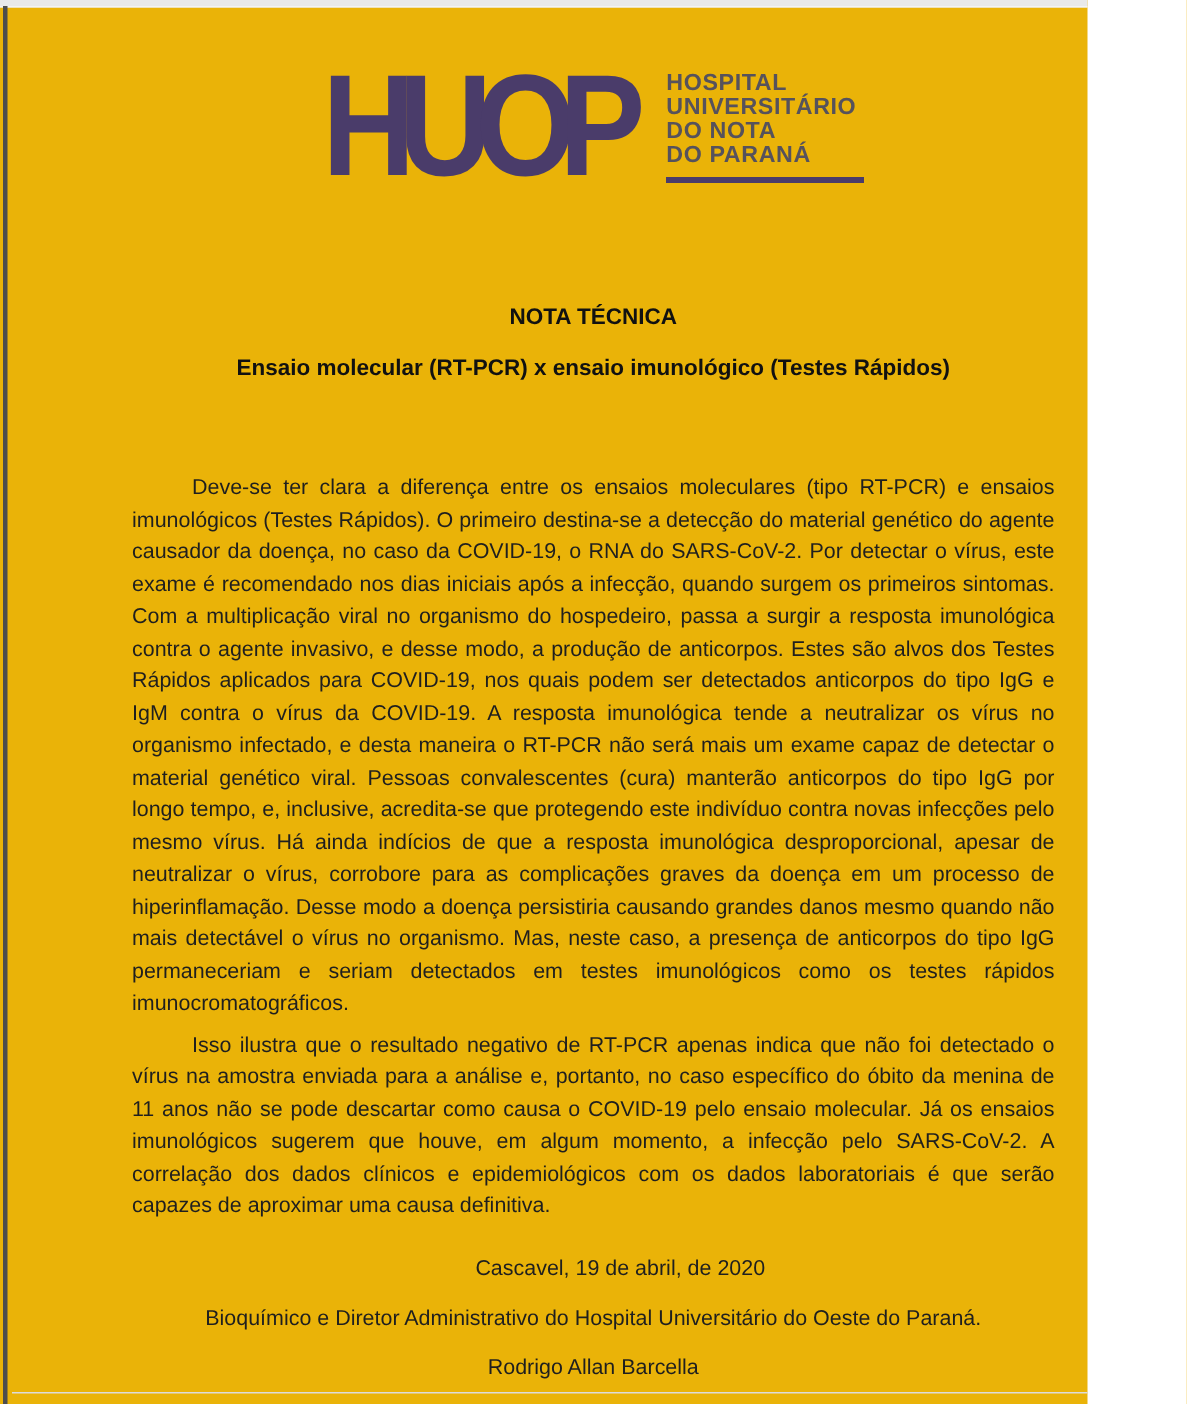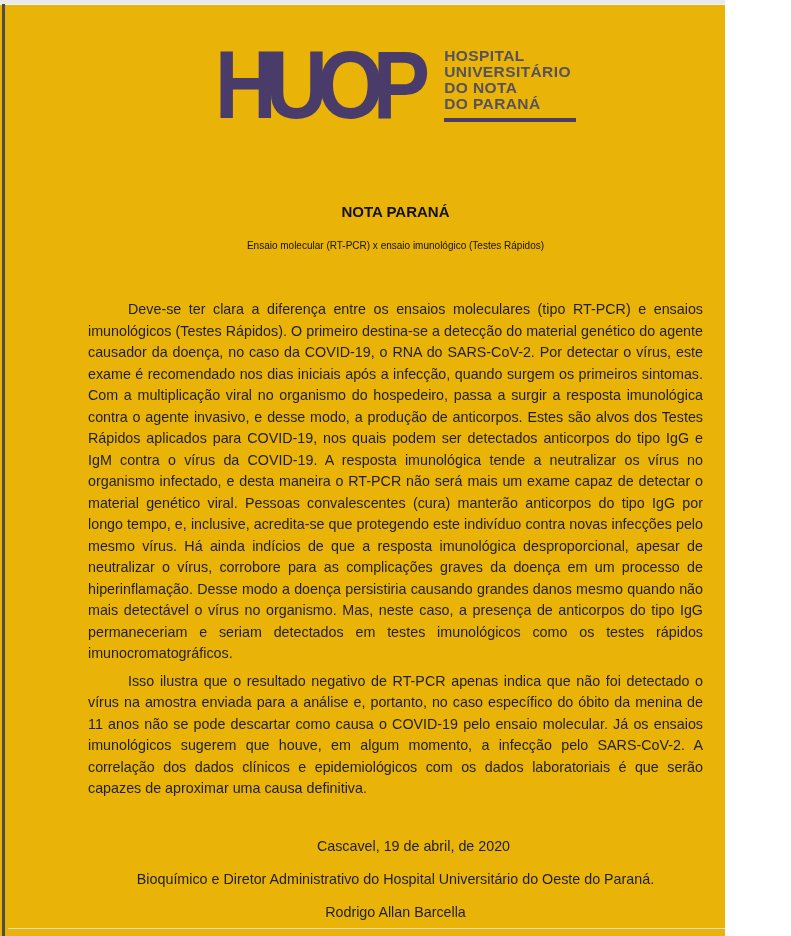--- a/index.html
+++ b/index.html
@@ -70,34 +70,34 @@
   .doc-title{
     margin-top:77px;
     text-align:center;
     font-size:15px; line-height:18px;
     font-weight:bold;
     color:#111111;
   }
   .doc-subtitle{
     margin-top:16px;
     text-align:center;
-    font-size:10px; line-height:18px;
-    font-weight:normal;
+    font-size:15px; line-height:18px;
+    font-weight:bold;
     color:#111111;
   }
 
   
   .body-para{
     font-size:14.3px;
     line-height:21.5px;
     text-align:justify;
     text-indent:40px;
     color:var(--body-text,#1f1f1f);
   }
-  .body-para.first{ margin-top:44px; }
+  .body-para.first{ margin-top:60px; }
   .body-para.second{ margin-top:6px; }
 
   
   .closing{
     position:absolute; top:836px; left:0;
     width:791px;
     text-align:center;
     color:var(--body-text,#1f1f1f);
     font-size:14.3px; line-height:20px;
   }
@@ -117,21 +117,21 @@
       <div class="logo-acronym">HUOP</div>
       <div class="logo-name">
         <div>HOSPITAL</div>
         <div>UNIVERSITÁRIO</div>
         <div>DO NOTA</div>
         <div>DO PARANÁ</div>
         <div class="logo-underline"></div>
       </div>
     </div>
 
-    <h1 class="doc-title">NOTA PARANÁ</h1>
+    <h1 class="doc-title">NOTA TÉCNICA</h1>
 
     <h2 class="doc-subtitle">Ensaio molecular (RT-PCR) x ensaio imunológico (Testes Rápidos)</h2>
 
     <p class="body-para first">Deve-se ter clara a diferença entre os ensaios moleculares (tipo RT-PCR) e ensaios imunológicos (Testes Rápidos). O primeiro destina-se a detecção do material genético do agente causador da doença, no caso da COVID-19, o RNA do SARS-CoV-2. Por detectar o vírus, este exame é recomendado nos dias iniciais após a infecção, quando surgem os primeiros sintomas. Com a multiplicação viral no organismo do hospedeiro, passa a surgir a resposta imunológica contra o agente invasivo, e desse modo, a produção de anticorpos. Estes são alvos dos Testes Rápidos aplicados para COVID-19, nos quais podem ser detectados anticorpos do tipo IgG e IgM contra o vírus da COVID-19. A resposta imunológica tende a neutralizar os vírus no organismo infectado, e desta maneira o RT-PCR não será mais um exame capaz de detectar o material genético viral. Pessoas convalescentes (cura) manterão anticorpos do tipo IgG por longo tempo, e, inclusive, acredita-se que protegendo este indivíduo contra novas infecções pelo mesmo vírus. Há ainda indícios de que a resposta imunológica desproporcional, apesar de neutralizar o vírus, corrobore para as complicações graves da doença em um processo de hiperinflamação. Desse modo a doença persistiria causando grandes danos mesmo quando não mais detectável o vírus no organismo. Mas, neste caso, a presença de anticorpos do tipo IgG permaneceriam e seriam detectados em testes imunológicos como os testes rápidos imunocromatográficos.</p>
 
     <p class="body-para second">Isso ilustra que o resultado negativo de RT-PCR apenas indica que não foi detectado o vírus na amostra enviada para a análise e, portanto, no caso específico do óbito da menina de 11 anos não se pode descartar como causa o COVID-19 pelo ensaio molecular. Já os ensaios imunológicos sugerem que houve, em algum momento, a infecção pelo SARS-CoV-2. A correlação dos dados clínicos e epidemiológicos com os dados laboratoriais é que serão capazes de aproximar uma causa definitiva.</p>
   </div>
 
   <div class="closing">
     <div class="line">Cascavel, 19 de abril, de 2020</div>

